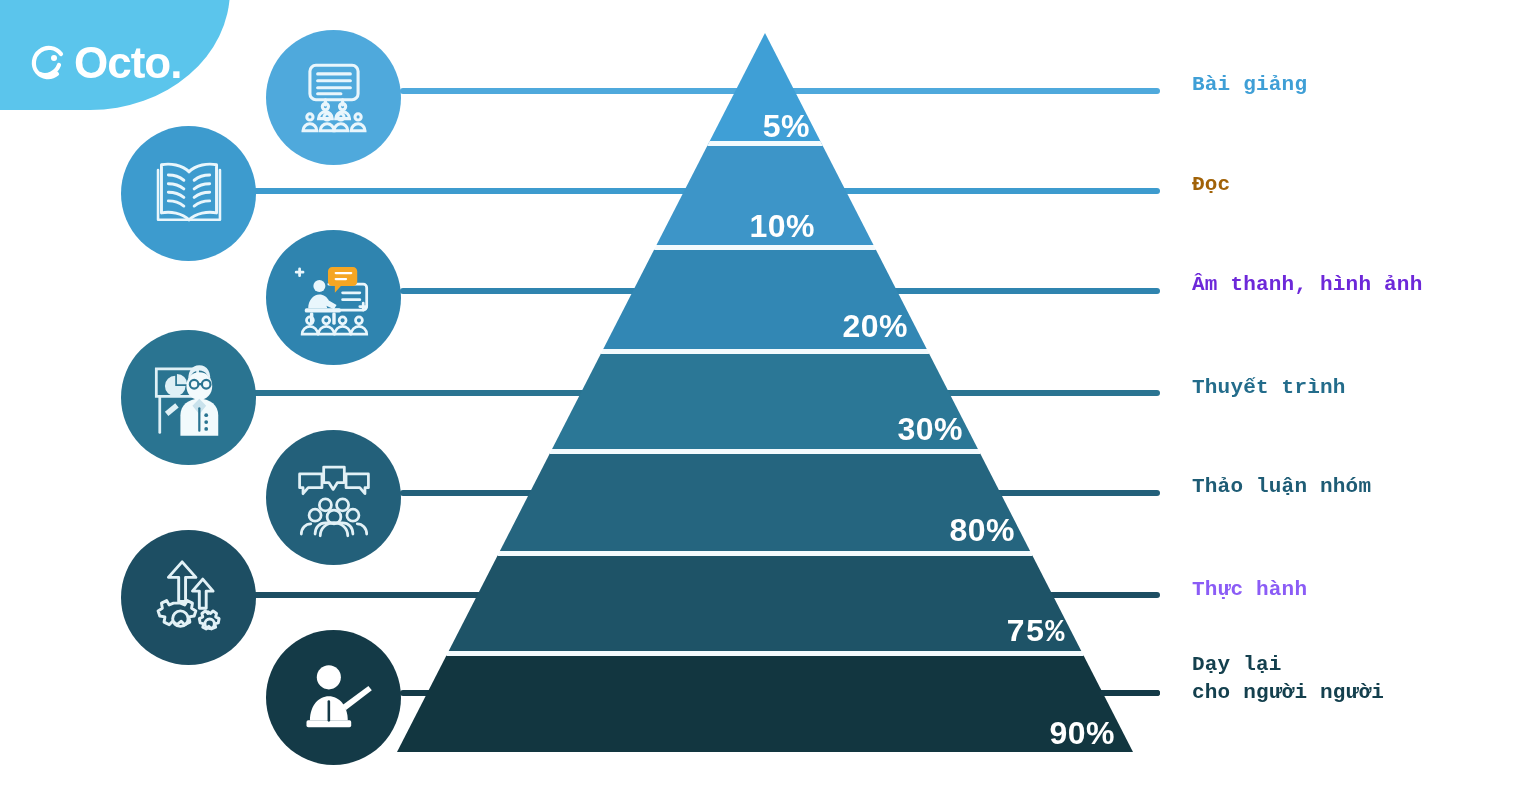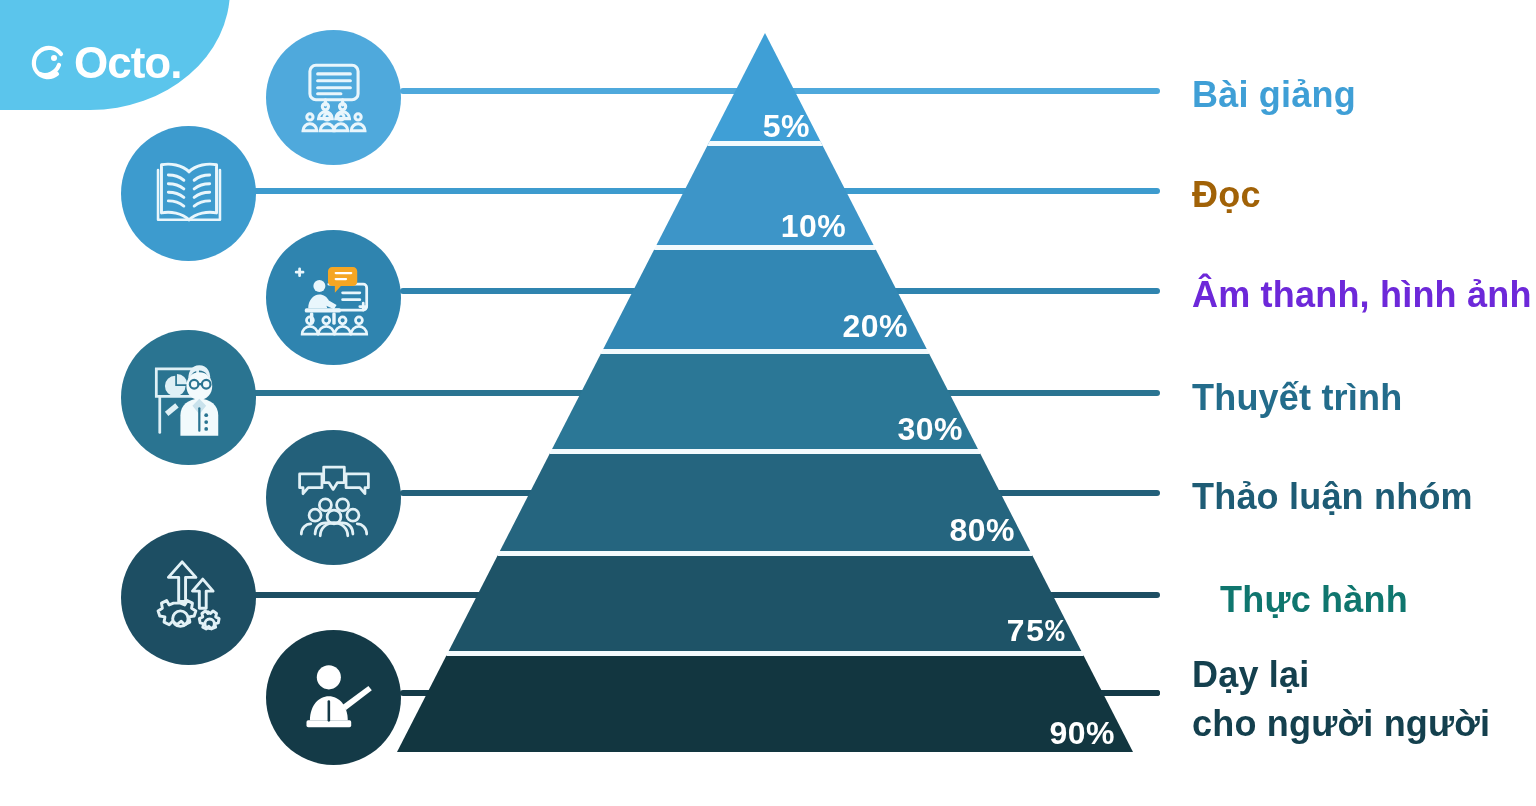--- a/index.html
+++ b/index.html
@@ -61,25 +61,26 @@
     justify-content: center;
   }
   .icon-circle svg {
     width: 86px;
     height: 86px;
     display: block;
   }
   .row-label {
     position: absolute;
     left: 1192px;
-    font-size: 36px;
+    font-size: 21px;
     font-weight: bold;
     line-height: 1.35;
     white-space: pre-line;
     letter-spacing: 0.2px;
+    font-family: Liberation Mono, monospace;
   }
   #pyramid {
     position: absolute;
     left: 0;
     top: 0;
     width: 1536px;
     height: 806px;
   }
   .pct {
     position: absolute;
@@ -126,21 +127,21 @@
         <rect x="300" y="245" width="940" height="5"></rect>
         <rect x="300" y="349" width="940" height="5"></rect>
         <rect x="300" y="449" width="940" height="5"></rect>
         <rect x="300" y="551" width="940" height="5"></rect>
         <rect x="300" y="651" width="940" height="5"></rect>
       </g>
     </g>
   </svg>
 
   <div class="pct" style="left:700px; top:108px; width:110px;">5%</div>
-  <div class="pct" style="left:756px; top:208px; width:115px;text-align:center;">10%</div>
+  <div class="pct" style="left:700px; top:208px; width:115px;">10%</div>
   <div class="pct" style="left:790px; top:308px; width:118px;">20%</div>
   <div class="pct" style="left:845px; top:411px; width:118px;">30%</div>
   <div class="pct" style="left:900px; top:512px; width:115px;">80%</div>
   <div class="pct" style="left:950px; top:614px; width:115px;font-family:Liberation Mono, monospace;">75%</div>
   <div class="pct" style="left:1000px; top:715px; width:115px;">90%</div>
 
   <div class="icon-circle" style="left:266px; top:30px; background:#4FA9DC;">
     <svg viewBox="0 0 100 100" fill="none" stroke="#E9F6FC" stroke-width="3.6" stroke-linecap="round">
       <rect x="22" y="12" width="56" height="40" rx="7"></rect>
       <line x1="31" y1="22" x2="69" y2="22"></line>
@@ -277,21 +278,21 @@
     </svg>
   </div>
 
   <div class="connector" style="left:1100px; top:690px; width:60px; background:#143A47;"></div>
 
   <div class="row-label" style="top:71px;  color:#3F9FD6;">Bài giảng</div>
   <div class="row-label" style="top:171px; color:#a16207;">Đọc</div>
   <div class="row-label" style="top:271px; color:#6d28d9;">Âm thanh, hình ảnh</div>
   <div class="row-label" style="top:374px; color:#236C8B;">Thuyết trình</div>
   <div class="row-label" style="top:473px; color:#1E5C75;">Thảo luận nhóm</div>
-  <div class="row-label" style="top:576px; color:#0f766e;margin-left:28px;">Thực hành</div>
+  <div class="row-label" style="top:576px; color:#8b5cf6;">Thực hành</div>
   <div class="row-label" style="top:651px; color:#14404E;">Dạy lại
 cho người người</div>
 
   <div id="brand-blob"></div>
   <div id="brand-logo">
     <svg class="mark" viewBox="0 0 44 44" fill="none">
       <path d="M33 13c-5-7-15-8-21-3C5 15 4 25 9 31c5 6 14 7 20 2" stroke="#ffffff" stroke-width="4.2" stroke-linecap="round"></path>
       <path d="M12 33c7 3 16-1 19-9" stroke="#ffffff" stroke-width="4.2" stroke-linecap="round"></path>
       <circle cx="26" cy="17" r="3" fill="#ffffff"></circle>
     </svg>

